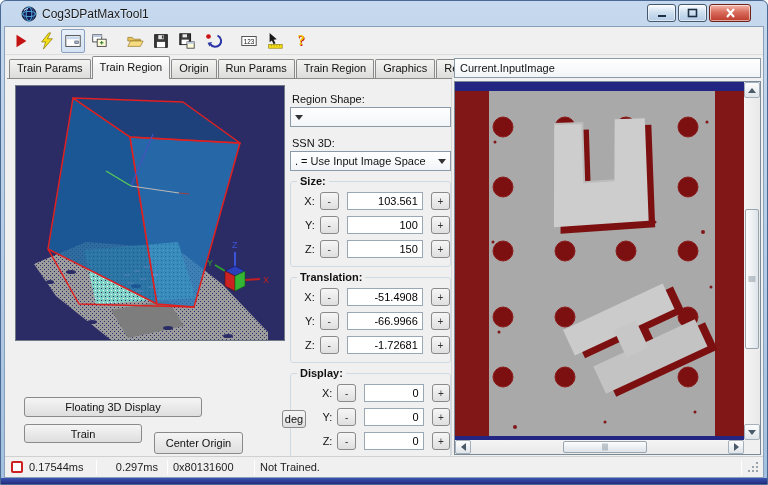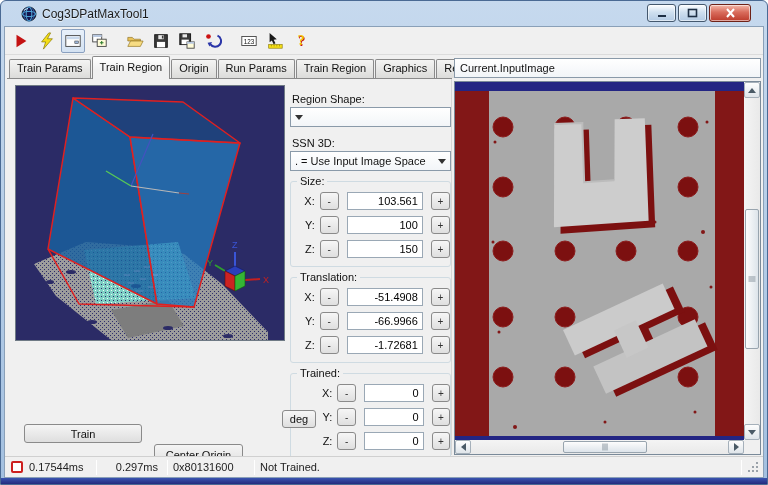--- a/index.html
+++ b/index.html
@@ -41,40 +41,40 @@
   .viewport svg { display:block; }
 
   
   .formcol { position:absolute; left:283px; top:4px; width:161px; }
   .flabel { display:block; margin:10px 0 2px 2px; }
   .combo { height:20px; border:1px solid #8a9aa9; background:linear-gradient(#ffffff,#f2f5f8); display:flex; align-items:center;
            padding:0 4px; margin-bottom:4px; }
   .combo .cval { flex:1; white-space:nowrap; overflow:hidden; }
   .combo .arrow { width:0; height:0; border-left:4px solid transparent; border-right:4px solid transparent; border-top:5px solid #333; }
   .group { position:relative; border:1px solid #cfdbe2; border-radius:3px; margin-top:10px; padding:10px 0 8px 10px; }
-  .group .gcap { position:absolute; top:-7px; left:6px; background:#f0f0f0; padding:0 3px; }
+  .group .gcap { position:absolute; top:-7px; left:6px; background:#f0f0f0; padding:0 3px;font-weight:bold; }
   .srow { display:flex; align-items:center; margin-bottom:6px; }
   .srow:last-child { margin-bottom:0; }
   .srow .axis { width:16px; text-align:right; margin-right:5px; }
   .sbtn { width:22px; height:18px; border:1px solid #8a8a8a; border-radius:3px; background:linear-gradient(#f6f6f6,#dfdfdf);
           display:flex; align-items:center; justify-content:center; font-size:10px; color:#333; }
   .sval { width:76px; height:18px; border:1px solid #9aa8b5; background:#fff; text-align:right; padding:0 4px;
           font-family:"Liberation Sans",sans-serif; font-size:11px; margin:0 8px; }
   .rot .srow { padding-left:20px; }
   .rot .axis { width:14px; }
   .rot .sval { width:60px; }
-  .degbtn { position:absolute; left:-9px; top:36px; width:34px; height:18px; border:1px solid #8a8a8a; border-radius:3px;
+  .degbtn { position:absolute; left:-9px; top:36px; width:24px; height:18px; border:1px solid #8a8a8a; border-radius:3px;
             background:linear-gradient(#f6f6f6,#dfdfdf); display:flex; align-items:center; justify-content:center; }
 
   
   .pbtn { position:absolute; height:20px; border:1px solid #8a8a8a; border-radius:3px;
           background:linear-gradient(#f5f5f5,#dedede); display:flex; align-items:center; justify-content:center; }
   .btn-floating { left:17px; top:318px; width:178px; }
   .btn-train { left:17px; top:345px; width:118px; height:19px; }
-  .btn-center { left:147px; top:365px; width:89px; height:22px; }
+  .btn-center { left:147px; top:353px; width:89px; height:22px; }
 
   
   .right-panel { position:absolute; left:449px; right:0; top:29px; bottom:22px; }
   .rcombo { position:absolute; left:0px; top:2px; right:2px; height:20px; border:1px solid #8a9aa9;
             background:linear-gradient(#ffffff,#f2f5f8); display:flex; align-items:center; padding:0 5px; }
   .display { position:absolute; left:0; top:25px; right:2px; bottom:0; border:1px solid #7a8a99; background:#f0f0f0; }
   .img-area { position:absolute; left:0; top:0; right:16px; bottom:14px; overflow:hidden; }
   .vscroll { position:absolute; right:0; top:0; bottom:14px; width:16px; background:linear-gradient(90deg,#f4f4f4,#e9e9e9); }
   .hscroll { position:absolute; left:0; right:16px; bottom:0; height:14px; background:linear-gradient(#f4f4f4,#e9e9e9); }
   .sb-btn { position:absolute; background:linear-gradient(#fdfdfd,#dfe5ea); border:1px solid #a5b0ba; border-radius:2px;
@@ -346,21 +346,21 @@
           </div>
           <div class="srow">
             <span class="axis">Z:</span>
             <div class="sbtn">-</div>
             <input class="sval" value="-1.72681" style="">
             <div class="sbtn">+</div>
           </div>
         </div>
 
         <div class="group rot">
-          <span class="gcap">Trained:</span>
+          <span class="gcap">Display:</span>
           <div class="degbtn">deg</div>
           <div class="srow">
             <span class="axis">X:</span>
             <div class="sbtn">-</div>
             <input class="sval" value="0" style="">
             <div class="sbtn">+</div>
           </div>
           <div class="srow">
             <span class="axis">Y:</span>
             <div class="sbtn">-</div>
@@ -369,20 +369,21 @@
           </div>
           <div class="srow">
             <span class="axis">Z:</span>
             <div class="sbtn">-</div>
             <input class="sval" value="0" style="">
             <div class="sbtn">+</div>
           </div>
         </div>
       </div>
 
+      <div class="pbtn btn-floating">Floating 3D Display</div>
       <div class="pbtn btn-train">Train</div>
       <div class="pbtn btn-center">Center Origin</div>
 
     </div>
 
     <div class="right-panel">
       <div class="rcombo">
         <span class="cval">Current.InputImage</span>
         <span class="arrow"></span>
       </div>

